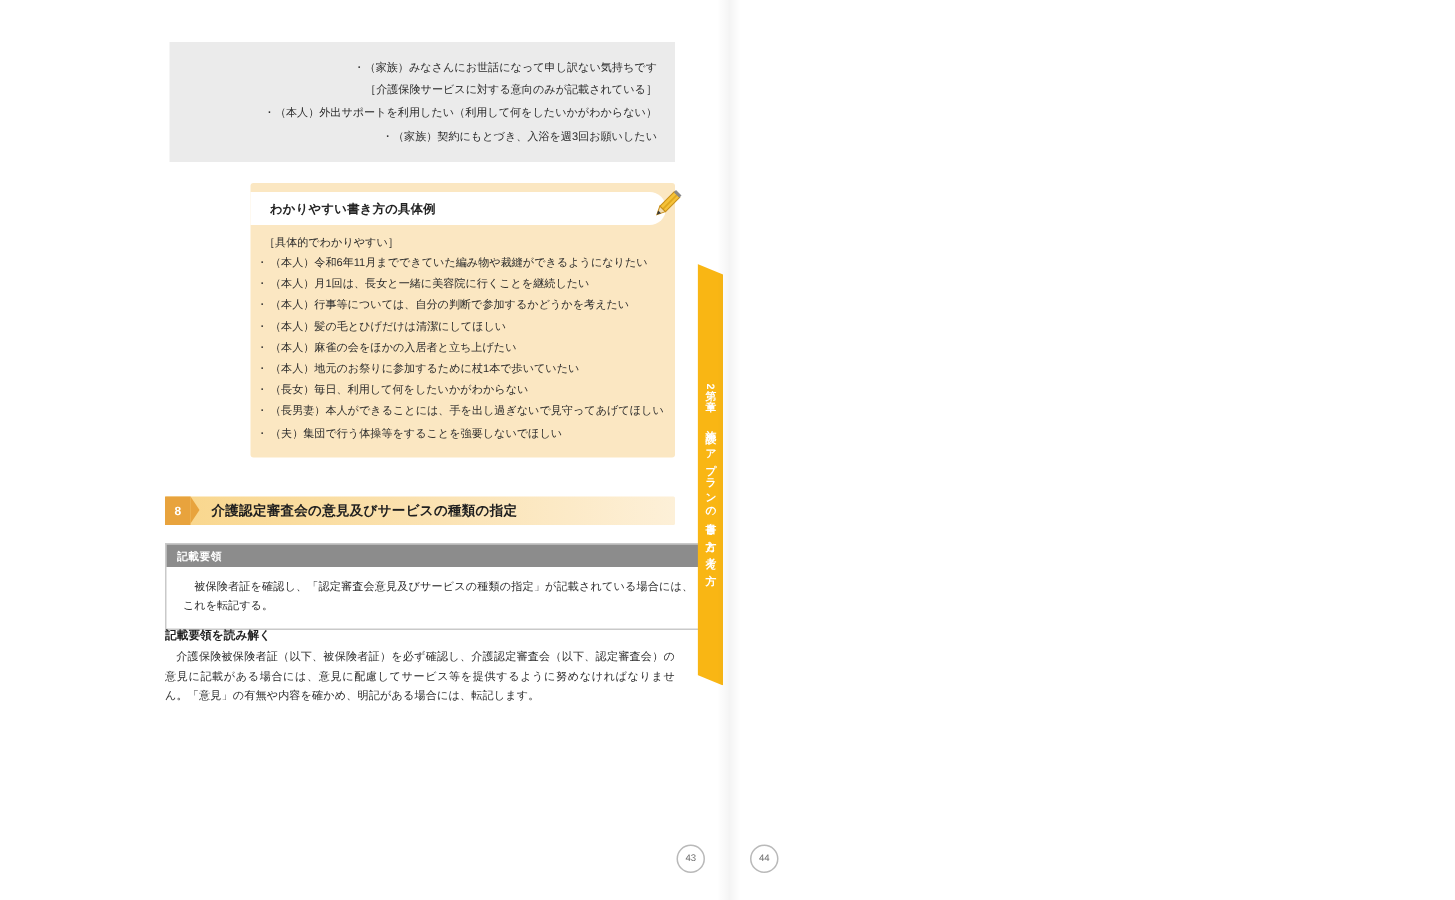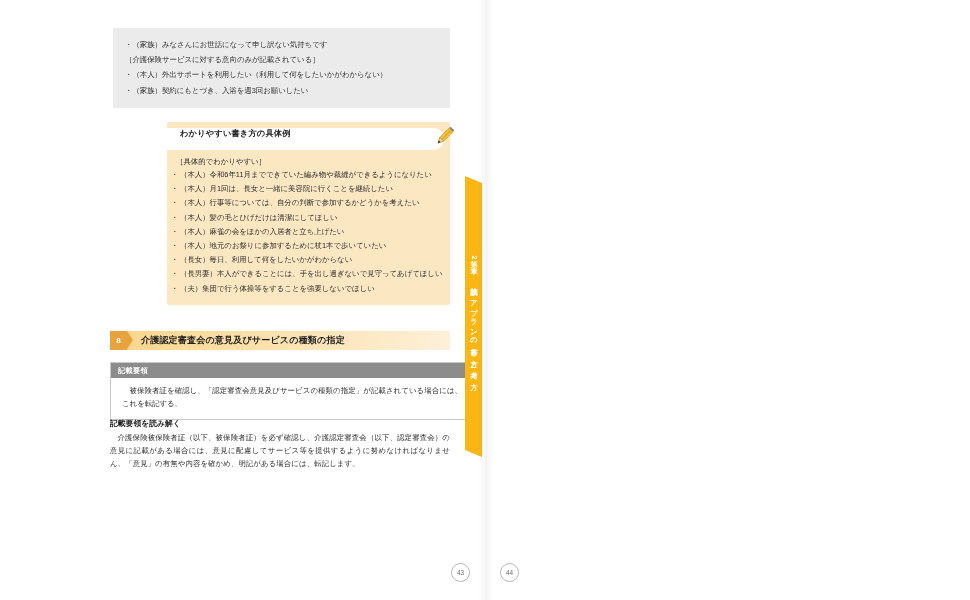--- a/index.html
+++ b/index.html
@@ -56,20 +56,21 @@
   
 
   
   .grey-block {
     position: absolute;
     left: 113px;
     top: 28px;
     width: 337px;
     padding: 9px 12px 10px 12px;
     background: #ebebeb;
+    text-align: right;
   }
   .grey-block .line {
     font-size: 7.4px;
     line-height: 15.2px;
     color: #2b2b2b;
     white-space: nowrap;
   }
 
   
   .yellow-panel {
@@ -82,21 +83,21 @@
     padding: 0 0 9px 0;
   }
   .yellow-panel-head {
     position: relative;
     height: 22px;
     margin: 6px 6px 0 0;
     background: #ffffff;
     border-top-right-radius: 11px;
     border-bottom-right-radius: 11px;
     display: flex;
-    align-items: flex-start;
+    align-items: center;
   }
   .yellow-panel-head .ttl {
     font-size: 8.2px;
     font-weight: bold;
     color: #232323;
     padding-left: 13px;
     letter-spacing: 0.2px;
   }
   .pencil-icon {
     position: absolute;

